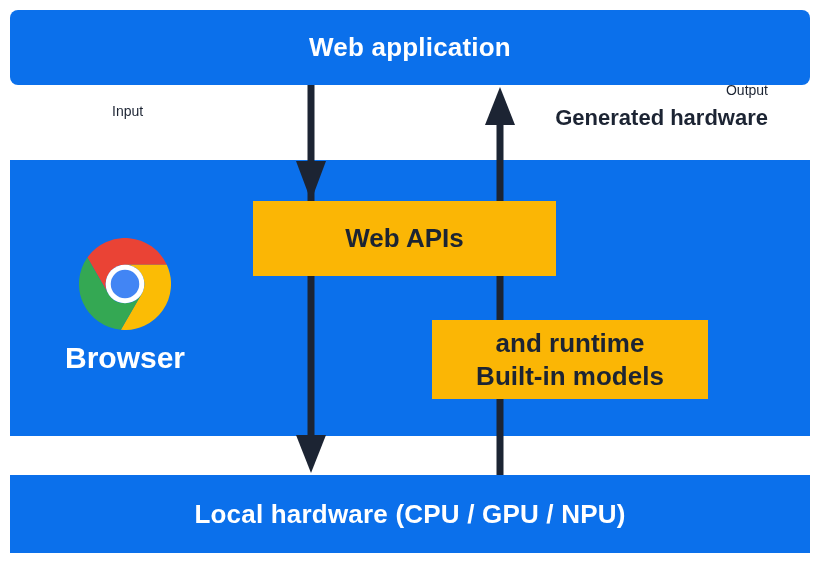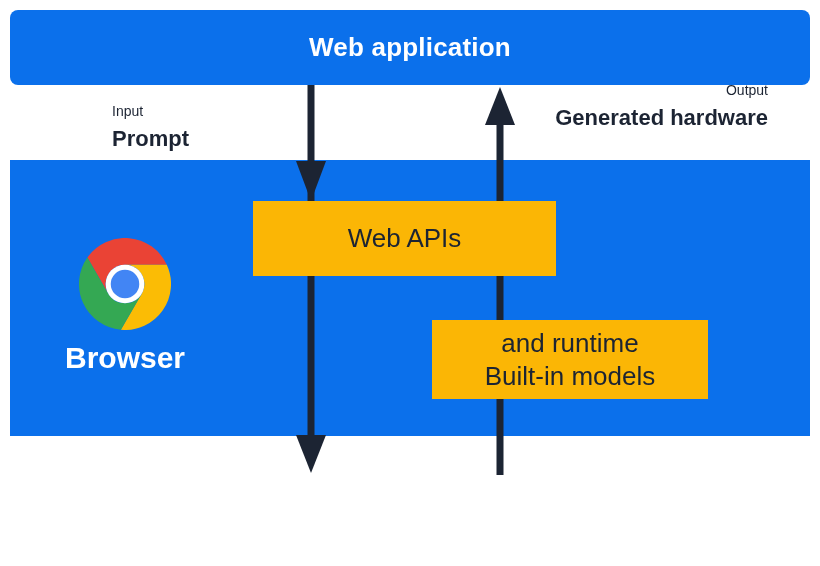--- a/index.html
+++ b/index.html
@@ -19,45 +19,47 @@
   .bar-bottom{left:10px;top:475px;width:800px;height:78px;display:flex;align-items:center;justify-content:center;}
   .bar-title{color:var(--white);font-size:26px;font-weight:700;letter-spacing:.2px;}
   .io-left{position:absolute;left:112px;top:98px;color:var(--ink_navy);text-align:left;z-index:3;}
   .io-right{position:absolute;right:52px;top:77px;color:var(--ink_navy);text-align:right;z-index:3;}
   .io-label{font-size:14px;font-weight:400;line-height:26px;}
   .io-value{font-size:22px;font-weight:700;line-height:30px;}
   .arrows{position:absolute;left:0;top:0;width:820px;height:566px;z-index:2;}
   .ybox{
     position:absolute;background:var(--box_yellow);color:var(--ink_navy);
     display:flex;flex-direction:column;align-items:center;justify-content:center;
-    font-size:26px;font-weight:400;z-index:3;line-height:33px;
+    font-size:26px;font-weight:700;z-index:3;line-height:33px;
   }
   .ybox-apis{left:253px;top:201px;width:303px;height:75px;}
   .ybox-models{left:432px;top:320px;width:276px;height:79px;}
   .chrome-logo{position:absolute;left:79px;top:238px;width:92px;height:92px;z-index:3;}
   .browser-label{
     position:absolute;left:45px;top:341px;width:160px;text-align:center;
     color:var(--white);font-size:30px;font-weight:700;z-index:3;
   }
 </style>
 </head>
 <body>
 
 <div class="canvas">
 
   <div class="panel bar-top">
     <span class="bar-title">Web application</span>
   </div>
 
   <div class="panel panel-mid"></div>
 
+  <div class="panel bar-bottom">
+    <span class="bar-title">Local hardware (CPU / GPU / NPU)</span>
+  </div>
 
   <div class="io-left">
     <div class="io-label">Input</div>
-    <div class="io-value">Prompt</div>
   </div>
   <div class="io-right">
     <div class="io-label">Output</div>
     <div class="io-value">Generated hardware</div>
   </div>
 
   <svg class="arrows" viewBox="0 0 820 566" aria-hidden="true">
     <g fill="#1C2433" stroke="none">
       <rect x="307.5" y="85" width="7" height="355"></rect>
       <polygon points="296,161 326,161 311,201"></polygon>

